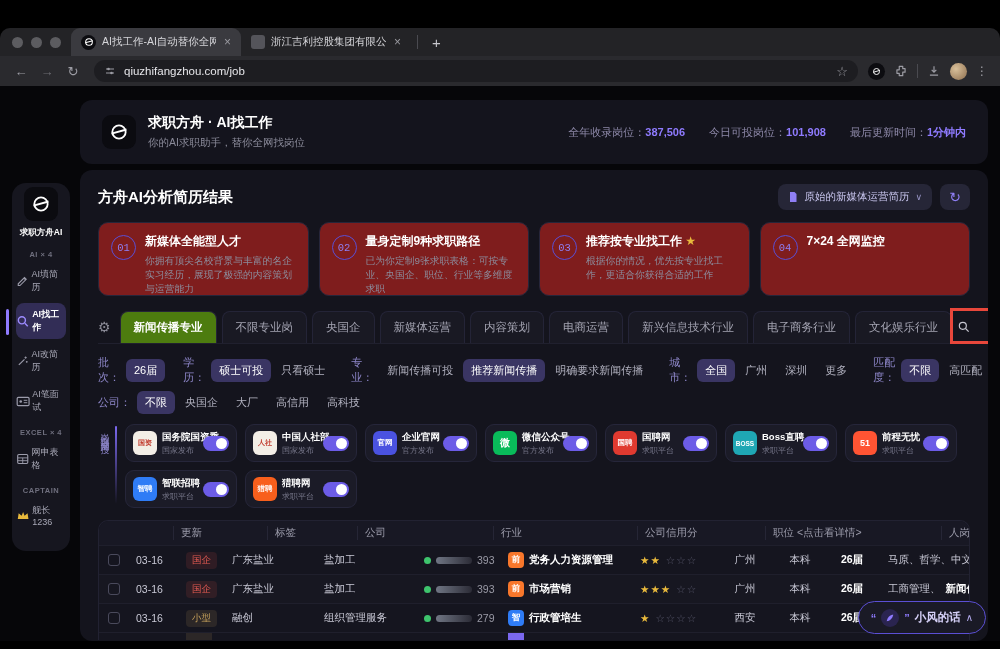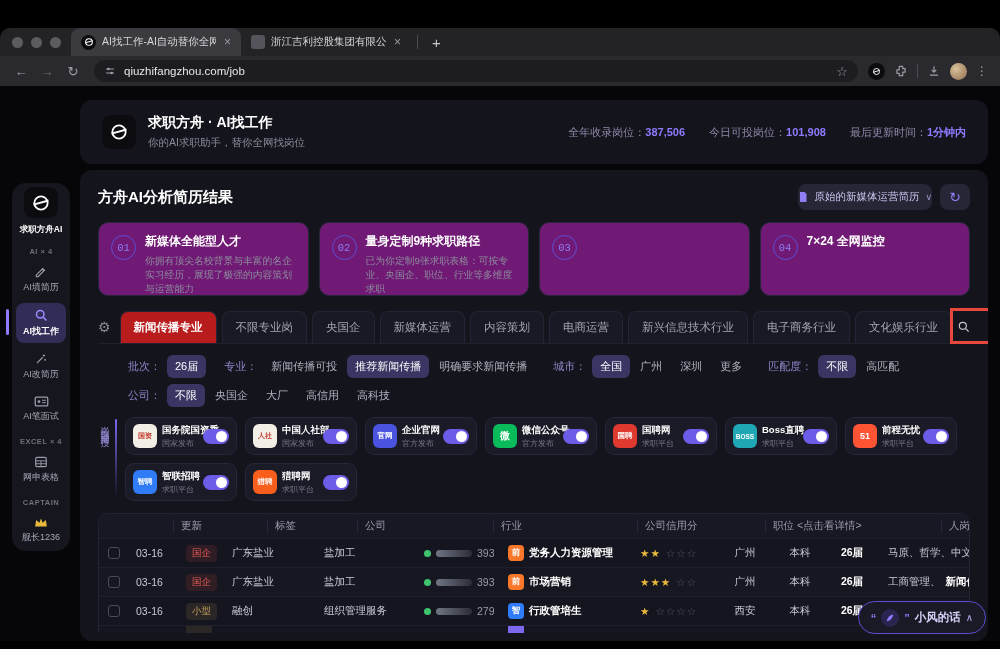--- a/index.html
+++ b/index.html
@@ -42,54 +42,54 @@
   .band .sub { color:#8a8a99; font-size:10.5px; margin-top:4px; }
   .stats { margin-left:auto; display:flex; gap:24px; font-size:11px; align-items:center; }
   .stat .sl { color:#8d88a8; }
   .stat .sv { color:#8f7bff; font-weight:bold; }
 
   
   .sidebar { position:absolute; left:12px; top:97px; width:58px; height:368px; background:#16161f; border-radius:14px; display:flex; flex-direction:column; align-items:center; padding-top:4px; }
   .sb-logo { width:34px; height:34px; border-radius:9px; background:#0b0b10; display:grid; place-items:center; }
   .sb-brand { color:#fff; font-size:8.5px; font-weight:bold; margin:6px 0 4px; }
   .sb-group { color:#6f6f7e; font-size:7.5px; font-weight:bold; letter-spacing:.5px; margin:7px 0 2px; }
-  .sb-item { width:50px; display:flex; flex-direction:column; align-items:center; gap:2px; padding:5px 0; margin:2px 0; border-radius:8px; position:relative; }
+  .sb-item { width:50px; display:flex; flex-direction:row; align-items:center; gap:2px; padding:5px 0; margin:2px 0; border-radius:8px; position:relative; }
   .sb-item .lb { font-size:9px; color:#a8a8b6; }
   .sb-item .icn { color:#9c9cab; }
   .sb-item.active { background:#322d56; }
   .sb-item.active .lb { color:#fff; font-weight:bold; }
   .sb-item.active .icn { color:#9d8bff; }
   .sb-item.active::before { content:""; position:absolute; left:-10px; top:6px; width:3px; height:26px; border-radius:2px; background:#8f7bff; }
   .crown { color:#e8b93c; }
 
   
   .panel { position:absolute; left:80px; top:84px; width:908px; height:471px; background:#14141d; border-radius:12px; padding:0 18px; overflow:hidden; }
   .sec-head { display:flex; align-items:center; margin-top:14px; }
   .sec-title { color:#fff; font-size:15px; font-weight:bold; }
   .head-actions { margin-left:auto; display:flex; gap:8px; }
-  .resume-btn { background:#262637; border-radius:8px; color:#c9c6ef; font-size:10.5px; padding:6px 0; display:flex; align-items:center; gap:6px; }
+  .resume-btn { background:#262637; border-radius:8px; color:#c9c6ef; font-size:10.5px; padding:6px 10px; display:flex; align-items:center; gap:6px; }
   .resume-btn .chev { font-size:9px; color:#9a96c8; }
   .refresh-btn { background:#262637; border-radius:8px; width:30px; display:grid; place-items:center; color:#8f7ff5; font-size:14px; }
 
   .cards { display:flex; gap:10px; margin-top:12px; }
-  .card { flex:1; background:#701a75; border:1px solid #26263a; border-radius:10px; padding:10px 12px; display:flex; gap:9px; height:74px; }
+  .card { flex:1; background:#7f1d1d; border:1px solid #26263a; border-radius:10px; padding:10px 12px; display:flex; gap:9px; height:74px; }
   .card-num { width:25px; height:25px; border-radius:50%; border:1px solid #5b4fd4; color:#8f7ff5; display:grid; place-items:center; font-size:10.5px; font-family:"Liberation Mono","DejaVu Sans Mono",monospace; flex:none; margin-top:2px; }
   .card-title { color:#fff; font-size:12px; font-weight:bold; margin-bottom:4px; white-space:nowrap; }
   .card-title .cstar { color:#e8b93c; }
   .card-desc { color:#8c8c9c; font-size:9.8px; line-height:1.45; }
 
   .tabsrow { display:flex; align-items:flex-end; gap:5px; margin-top:14px; height:34px; border-bottom:1px solid #20202e; }
   .gear { color:#8a8a96; font-size:14px; align-self:center; margin-right:4px; }
   .jtab { background:#191923; border:1px solid #242437; border-bottom:none; border-radius:8px 8px 0 0; padding:8px 13px; font-size:11.5px; color:#a4a4b2; white-space:nowrap; }
-  .jtab.active { background:#b91c1c; color:#fff; font-weight:bold; }
+  .jtab.active { background:#4d7c0f; color:#fff; font-weight:bold; }
   .searchbtn { margin-left:auto; width:34px; height:30px; display:grid; place-items:center; color:#c6c6d0; position:relative; align-self:center; }
   .annotation { position:absolute; left:-7px; top:-4px; width:47px; height:36px; border:3px solid #e8473b; pointer-events:none; }
 
   .filters { margin-top:11px; display:flex; flex-direction:column; gap:6px; }
-  .frow { display:flex; align-items:flex-start; gap:4px; flex-wrap:nowrap;margin-left:30px; }
+  .frow { display:flex; align-items:flex-start; gap:4px; flex-wrap:nowrap; }
   .fgroup { display:flex; align-items:center; gap:2px; margin-right:14px; }
   .flabel { color:#8d86c8; font-size:11px; margin-right:4px; }
   .chip { color:#b2b2c0; font-size:11px; padding:4px 8px; border-radius:6px; white-space:nowrap; }
   .chip.on { background:#3a3563; color:#fff; }
 
   .sources { display:flex; margin-top:10px; gap:8px; }
   .vlabel-wrap { display:flex; gap:4px; align-items:flex-start; padding-top:2px; }
   .vlabel { writing-mode:vertical-rl; text-orientation:upright; color:#8b84c8; font-size:9px; letter-spacing:2px; }
   .vline { width:2px; height:78px; border-radius:2px; background:linear-gradient(180deg,#7b68ee,rgba(123,104,238,0)); }
   .pgrid { flex:1; display:flex; flex-wrap:wrap; gap:8px; align-content:flex-start; }
@@ -324,20 +324,24 @@
           </div>
           <div class="card">
             <span class="card-num">02</span>
             <div>
                 <div class="card-title"><span>量身定制9种求职路径</span></div>
                 <div class="card-desc">已为你定制9张求职表格：可按专业、央国企、职位、行业等多维度求职</div>
               </div>
           </div>
           <div class="card">
             <span class="card-num">03</span>
+            <div>
+                <div class="card-title"><span>推荐按专业找工作</span> <span class="cstar">★</span></div>
+                <div class="card-desc">根据你的情况，优先按专业找工作，更适合你获得合适的工作</div>
+              </div>
           </div>
           <div class="card">
             <span class="card-num">04</span>
             <div>
                 <div class="card-title"><span>7×24 全网监控</span></div>
               </div>
           </div>
         </div>
 
         <div class="tabsrow">
@@ -360,20 +364,25 @@
           </span>
         </div>
 
         <div class="filters">
           <div class="frow">
             <span class="fgroup">
                 <span class="flabel">批次：</span>
                 <span class="chip on">26届</span>
               </span>
             <span class="fgroup">
+                <span class="flabel">学历：</span>
+                <span class="chip on">硕士可投</span>
+                <span class="chip">只看硕士</span>
+              </span>
+            <span class="fgroup">
                 <span class="flabel">专业：</span>
                 <span class="chip">新闻传播可投</span>
                 <span class="chip on">推荐新闻传播</span>
                 <span class="chip">明确要求新闻传播</span>
               </span>
             <span class="fgroup">
                 <span class="flabel">城市：</span>
                 <span class="chip on">全国</span>
                 <span class="chip">广州</span>
                 <span class="chip">深圳</span>

